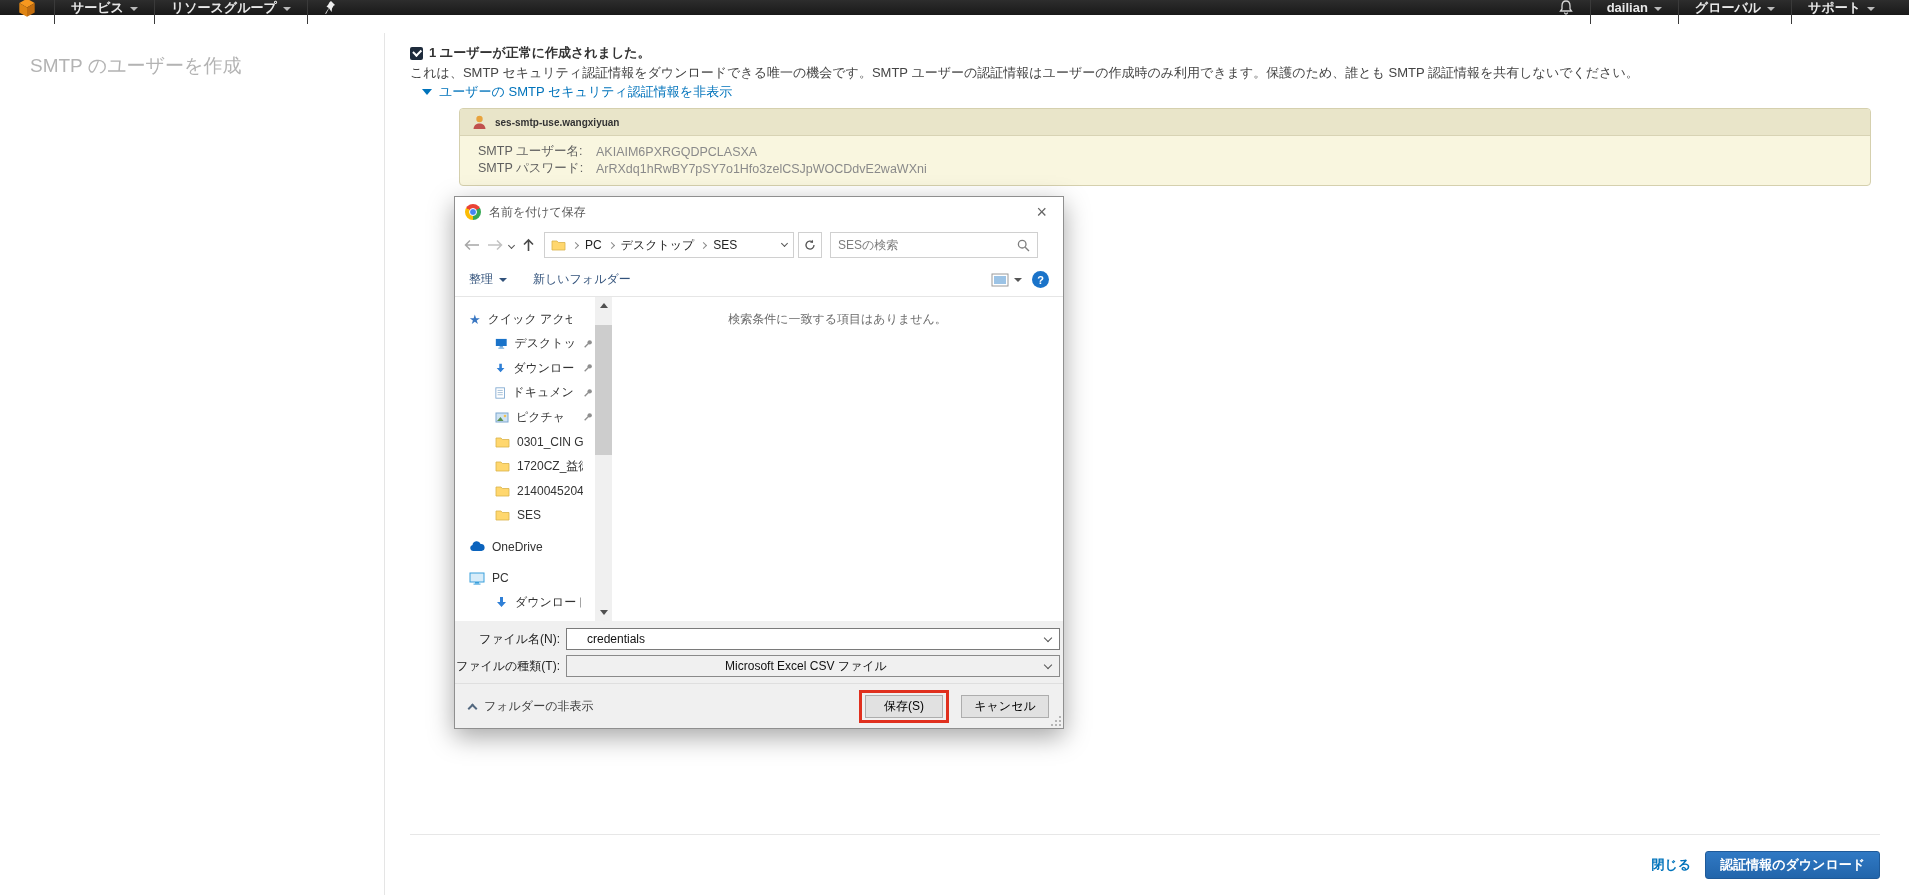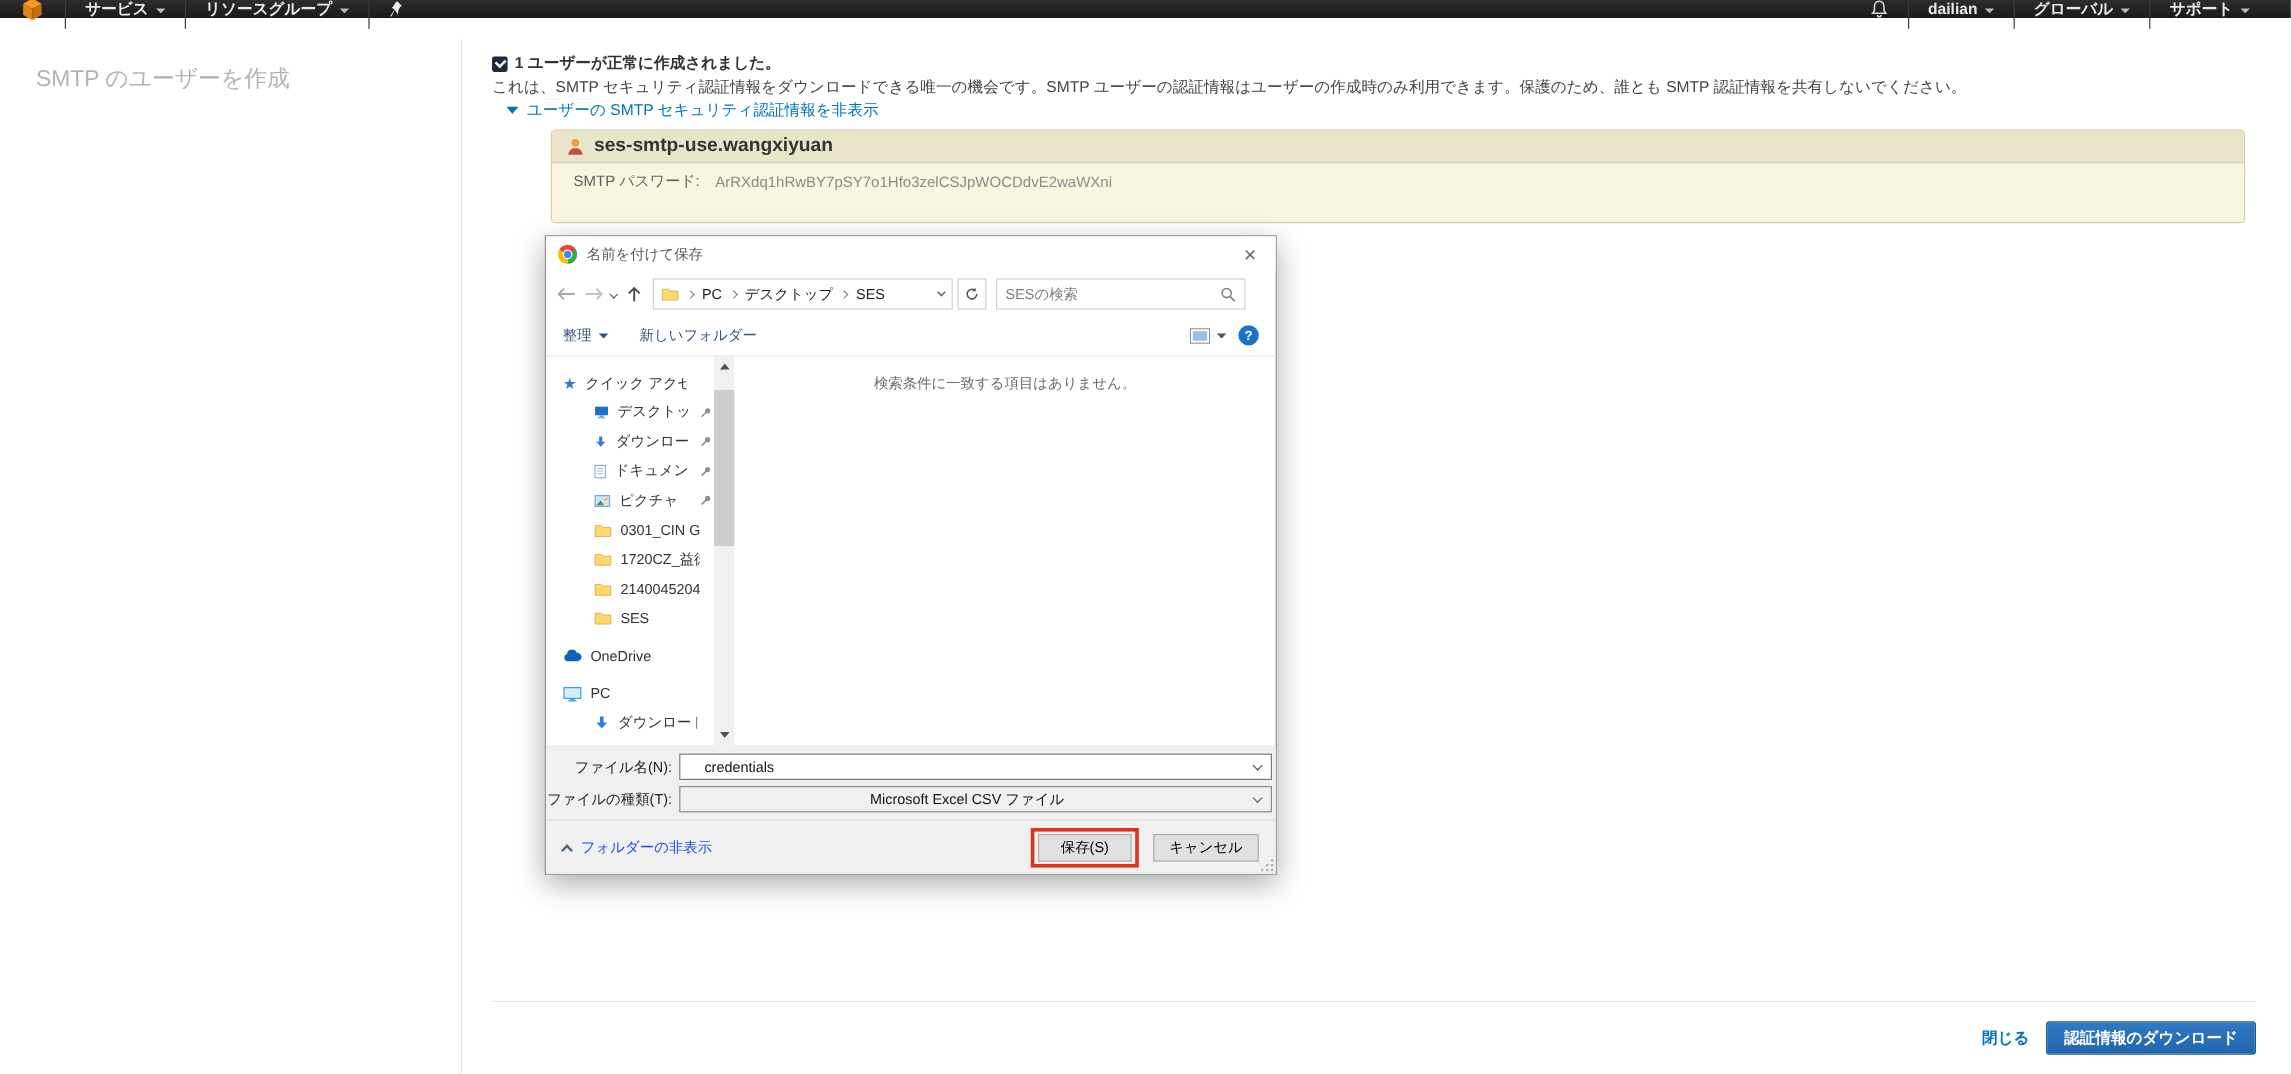--- a/index.html
+++ b/index.html
@@ -33,21 +33,21 @@
   .msg-body { position:absolute; left:24px; top:31px; font-size:13px; color:#444; width:1480px; }
   .toggle-link { position:absolute; left:36px; top:50px; font-size:13px; color:#0073bb; cursor:pointer;
     display:flex; align-items:center; gap:7px; }
   .tri-blue { width:0; height:0; border-left:5px solid transparent; border-right:5px solid transparent;
     border-top:6px solid #0073bb; }
 
   .cred-panel { position:absolute; left:73px; top:75px; width:1412px; height:78px;
     border:1px solid #d5d0ae; border-radius:4px; overflow:hidden; background:#f9f6df; }
   .cred-head { height:27px; background:#e9e5c9; border-bottom:1px solid #d8d3b4; display:flex;
     align-items:center; gap:8px; padding:0 12px; }
-  .cred-name { font-size:16px; font-weight:700; color:#333; }
+  .cred-name { font-size:10px; font-weight:700; color:#333; }
   .cred-body { padding:7px 0 0 18px; }
   .cred-row { display:flex; font-size:12.5px; height:17px; align-items:center; }
   .cred-label { width:118px; color:#5f5f5f; }
   .cred-value { color:#8a8a8a; }
 
   .page-divider { position:absolute; left:24px; top:801px; width:1470px; height:1px; background:#e7e7e7; }
   .page-actions { position:absolute; right:29px; top:818px; display:flex; align-items:center; gap:14px; }
   .close-link { font-size:13px; font-weight:700; color:#0073bb; cursor:pointer; }
   .dl-btn { height:28px; padding:0 14px; font-size:13px; font-weight:700; color:#fff;
     background:linear-gradient(#3079c4,#2265ab); border:1px solid #1f5a99; border-radius:3px;
@@ -118,21 +118,21 @@
     align-items:center; position:relative; }
   .combo.gray { background:#f0f0f0; border-color:#8a8a8a; }
   .combo input { flex:1; border:none; outline:none; background:transparent; font-size:12px;
     color:#111; padding:0 20px; font-family:"Liberation Sans",sans-serif; }
   .combo .ctext { flex:1; font-size:12px; color:#111; padding:0 6px;text-align:center; }
   .combo .chev-c { width:6px; height:6px; border-right:1px solid #555; border-bottom:1px solid #555;
     transform:rotate(45deg); margin-right:8px; margin-top:-3px; }
 
   .dlg-footer { position:absolute; left:0; top:486px; width:608px; height:45px; background:#f0f0f0;
     border-top:1px solid #dfdfdf; display:flex; align-items:center; padding:0 14px; }
-  .hide-folders { display:flex; align-items:center; gap:8px; font-size:12px; color:#1d4ed8; cursor:pointer; }
+  .hide-folders { display:flex; align-items:center; gap:8px; font-size:12px; color:#404040; cursor:pointer; }
   .chev-up { width:7px; height:7px; border-left:2px solid #53687f; border-top:2px solid #53687f;
     transform:rotate(45deg); margin-top:4px; }
   .btn-group { margin-left:auto; display:flex; align-items:center; gap:18px; }
   .win-btn { height:23px; background:#e1e1e1; border:1px solid #adadad; font-size:12px; color:#000;
     display:flex; align-items:center; justify-content:center; cursor:pointer;
     font-family:"Liberation Sans",sans-serif; }
   .save-wrap { position:relative; }
   .save-btn { width:78px; }
   .red-box { position:absolute; left:-6px; top:-5px; right:-6px; bottom:-5px;
     border:3px solid #e0301e; pointer-events:none; }
@@ -219,20 +219,24 @@
   <div class="cred-panel">
     <div class="cred-head">
       <svg width="15" height="16" viewBox="0 0 15 16">
         <circle cx="7.5" cy="5" r="3.2" fill="#e8a33d"></circle>
         <path d="M1.5 15c.5-4 2.8-5.5 6-5.5s5.5 1.5 6 5.5z" fill="#c0504d"></path>
       </svg>
       <span class="cred-name">ses-smtp-use.wangxiyuan</span>
     </div>
     <div class="cred-body">
       <div class="cred-row">
+        <span class="cred-label">SMTP ユーザー名:</span>
+        <span class="cred-value">AKIAIM6PXRGQDPCLASXA</span>
+      </div>
+      <div class="cred-row">
         <span class="cred-label">SMTP パスワード:</span>
         <span class="cred-value">ArRXdq1hRwBY7pSY7o1Hfo3zelCSJpWOCDdvE2waWXni</span>
       </div>
     </div>
   </div>
 
   <div class="page-divider"></div>
   <div class="page-actions">
     <span class="close-link">閉じる</span>
     <div class="dl-btn">認証情報のダウンロード</div>

